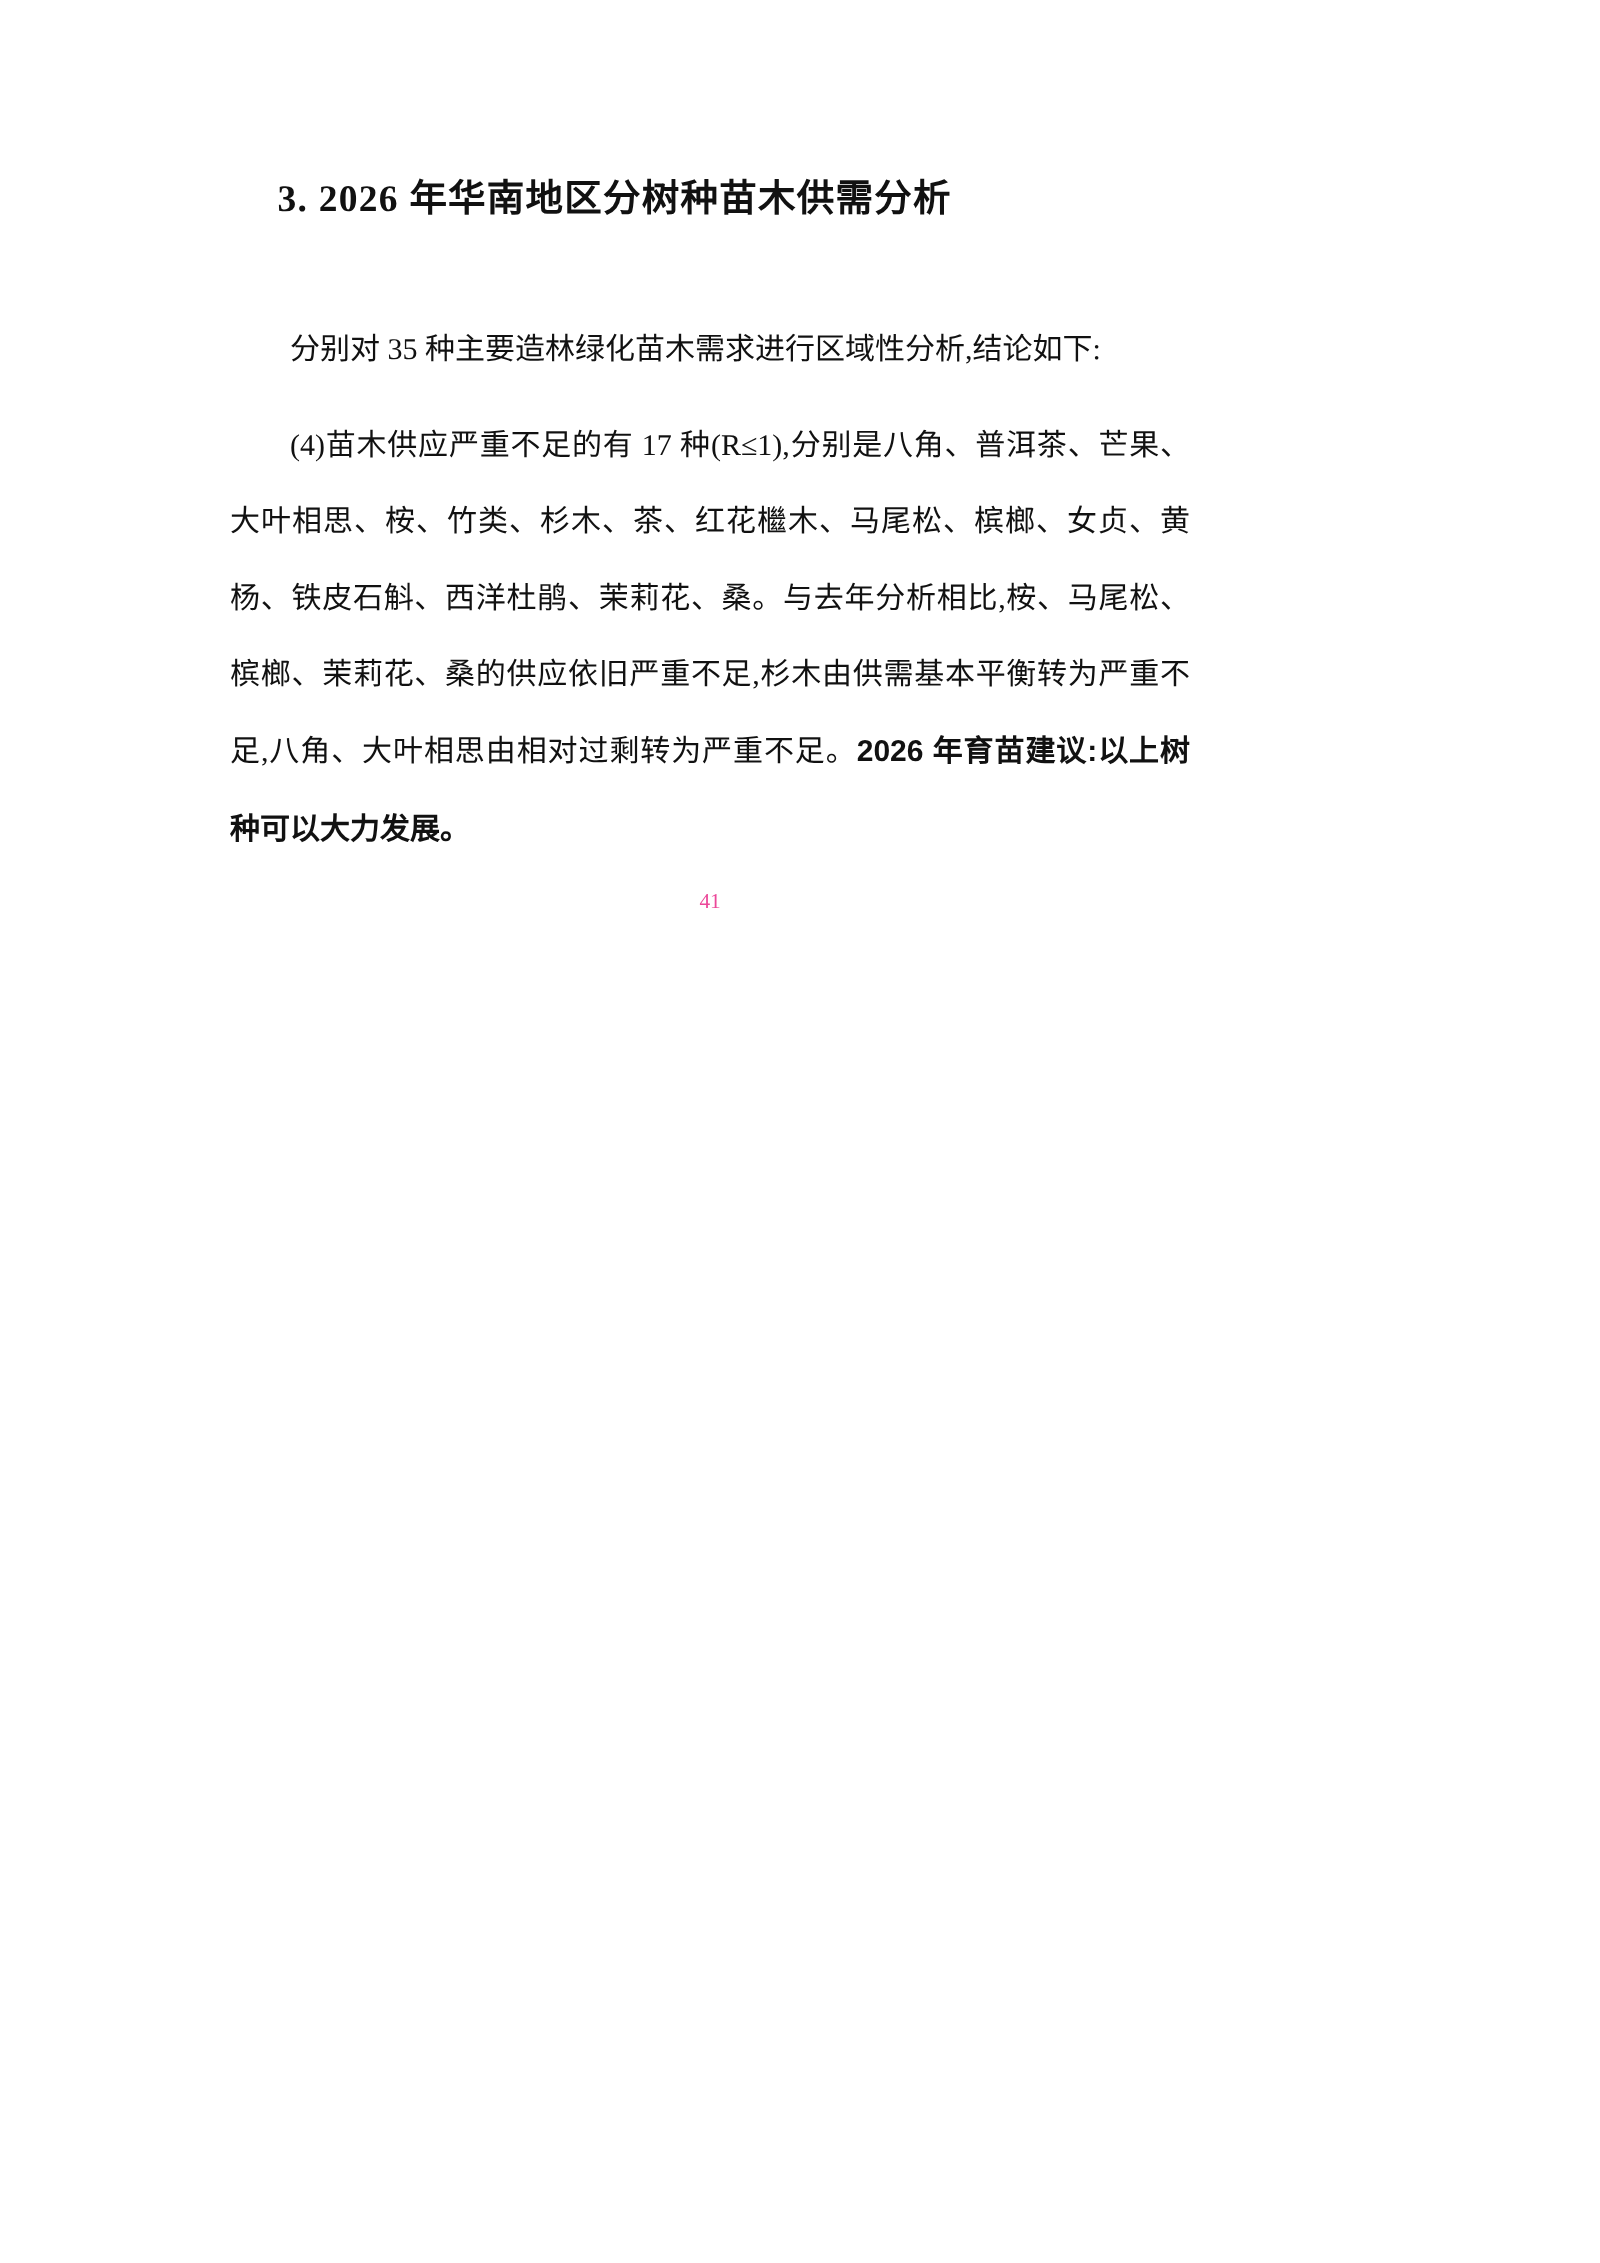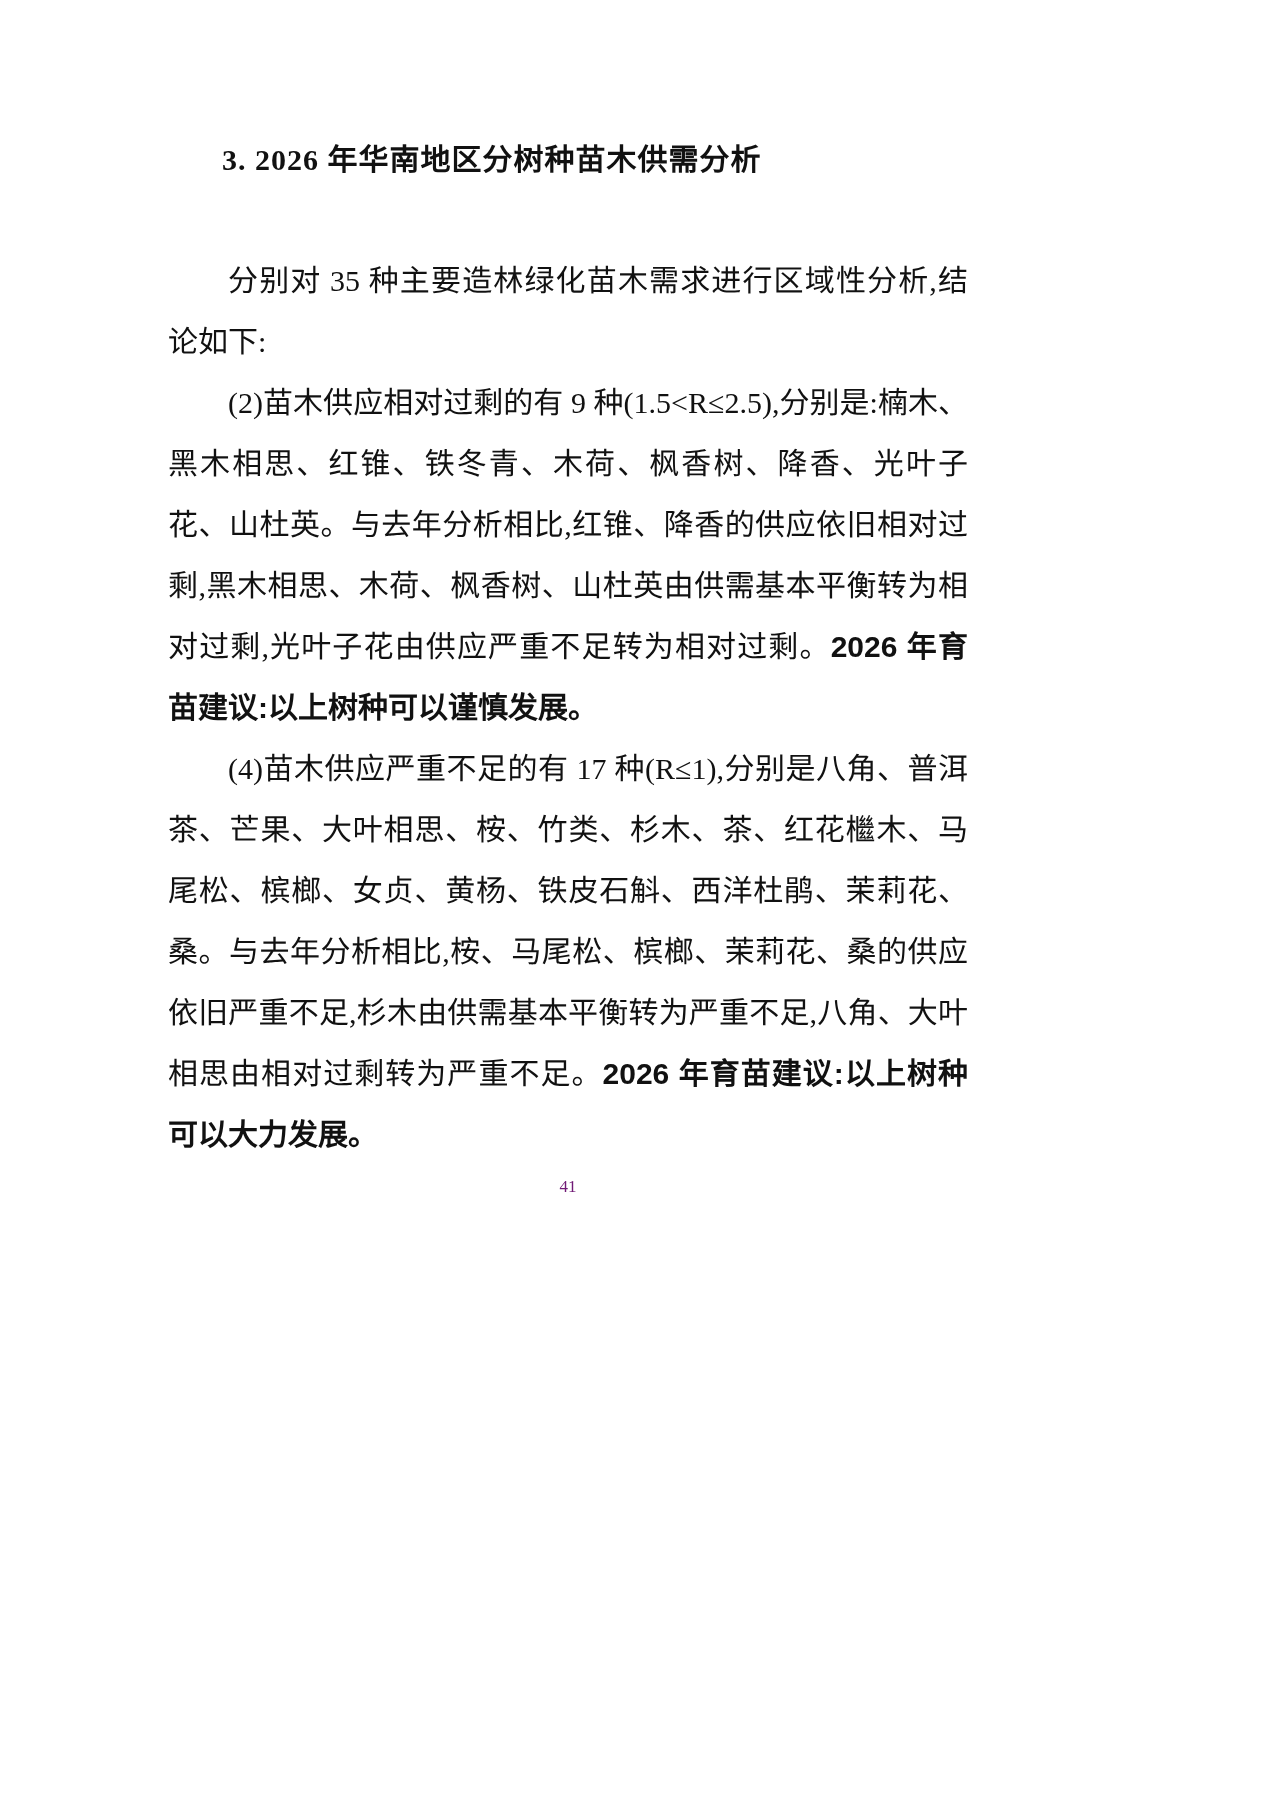--- a/index.html
+++ b/index.html
@@ -25,53 +25,52 @@
   .doc-heading {
     font-size: 30px;
     font-weight: 700;
     line-height: 40px;
     margin: 0 0 70px 0;
     text-indent: 54px;
     letter-spacing: 1px;
     white-space: nowrap;
   }
   .para {
-    margin: 0;
-    font-size: 30px;
+    margin: 16px;
+    font-size: 24px;
     line-height: 61px;
     text-align: justify;
     text-justify: inter-ideograph;
     text-indent: 2em;
     word-break: break-all;
   }
   .run-body {
     font-family: "Liberation Serif", "DejaVu Serif", serif;
     font-weight: 400;
   }
   .run-em {
     font-family: "Liberation Sans", "DejaVu Sans", sans-serif;
     font-weight: 700;
   }
   .page-number {
     margin-top: 12px;
     width: 800px;
     text-align: center;
     font-size: 17px;
-    color: #701a75;
+    color: #ec4899;
     font-family: "Liberation Serif", "DejaVu Serif", serif;
   }
 </style>
 </head>
 <body>
 
 <div class="page">
   <div class="content">
     <h1 class="doc-heading">3. 2026 年华南地区分树种苗木供需分析</h1>
 
     <div id="paragraphs">
         <p class="para"><span class="run-body">分别对 35 种主要造林绿化苗木需求进行区域性分析,结论如下:</span></p>
-        <p class="para"><span class="run-body">(2)苗木供应相对过剩的有 9 种(1.5&lt;R≤2.5),分别是:楠木、黑木相思、红锥、铁冬青、木荷、枫香树、降香、光叶子花、山杜英。与去年分析相比,红锥、降香的供应依旧相对过剩,黑木相思、木荷、枫香树、山杜英由供需基本平衡转为相对过剩,光叶子花由供应严重不足转为相对过剩。</span><span class="run-em">2026 年育苗建议:以上树种可以谨慎发展。</span></p>
         <p class="para"><span class="run-body">(4)苗木供应严重不足的有 17 种(R≤1),分别是八角、普洱茶、芒果、大叶相思、桉、竹类、杉木、茶、红花檵木、马尾松、槟榔、女贞、黄杨、铁皮石斛、西洋杜鹃、茉莉花、桑。与去年分析相比,桉、马尾松、槟榔、茉莉花、桑的供应依旧严重不足,杉木由供需基本平衡转为严重不足,八角、大叶相思由相对过剩转为严重不足。</span><span class="run-em">2026 年育苗建议:以上树种可以大力发展。</span></p>
       </div>
 
     <div class="page-number">41</div>
   </div>
 </div>
 
 </body></html>

